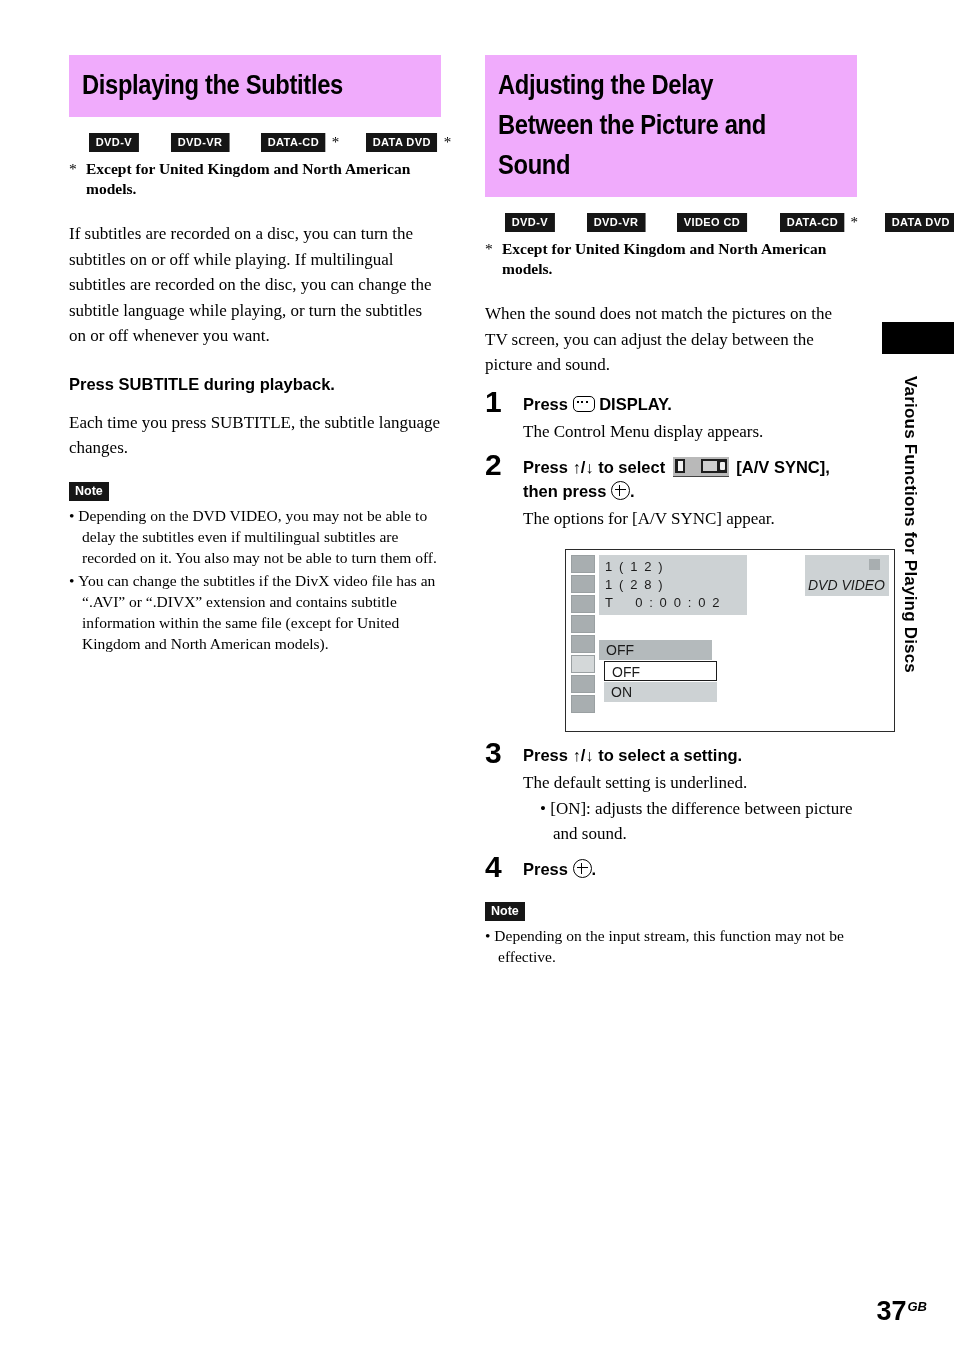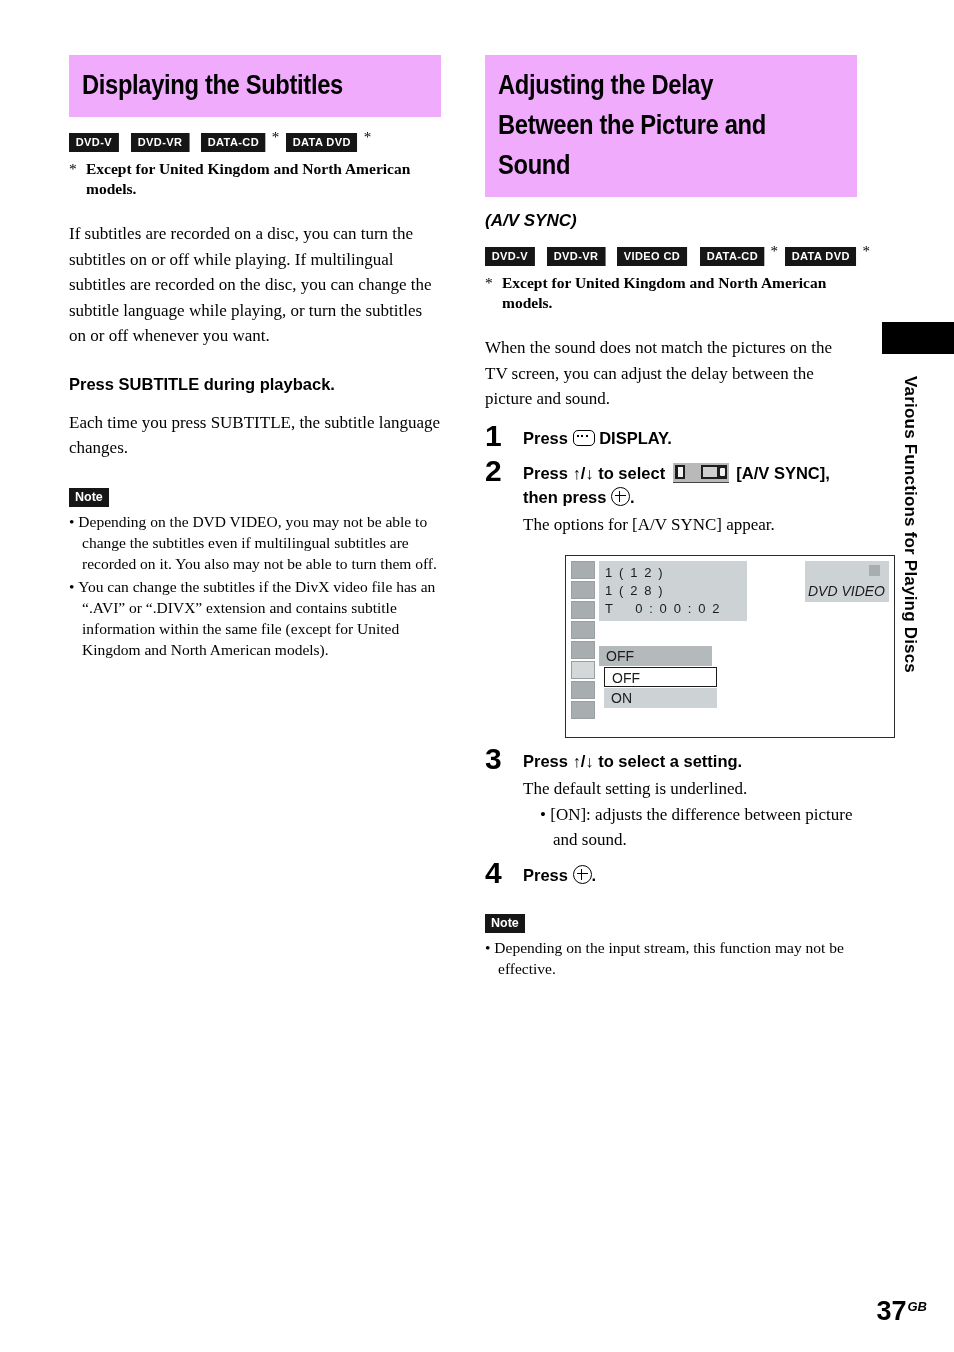--- a/index.html
+++ b/index.html
@@ -56,22 +56,23 @@
 
   
   .badges {
     margin-top: 16px;
     display: flex;
     align-items: flex-start;
     flex-wrap: nowrap;
   }
   .badge-wrap {
     display: flex;
-    align-items: flex-start;
+    align-items: center;
     margin-right: 7px;
+    margin-left: 20px;
   }
   .badge {
     background: #161616;
     color: #ffffff;
     font-family: "Liberation Sans", sans-serif;
     font-weight: bold;
     font-size: 11.5px;
     letter-spacing: 0.4px;
     padding: 4px 7px 4px 7px;
     line-height: 11px;
@@ -119,21 +120,21 @@
   .note-badge {
     display: inline-block;
     background: #161616;
     color: #ffffff;
     font-family: "Liberation Sans", sans-serif;
     font-weight: bold;
     font-size: 12.5px;
     line-height: 14px;
     padding: 2px 6px 3px 6px;
   }
-  .note-block { margin-top: 26px; }
+  .note-block { margin-top: 20px; }
   .note-list {
     margin: 4px 0 0 0;
     padding: 0;
     list-style: none;
   }
   .note-list li {
     font-size: 15.5px;
     line-height: 21px;
     padding-left: 13px;
     text-indent: -13px;
@@ -435,33 +436,32 @@
 
     <p class="body">If subtitles are recorded on a disc, you can turn the subtitles on or off while playing. If multilingual subtitles are recorded on the disc, you can change the subtitle language while playing, or turn the subtitles on or off whenever you want.</p>
 
     <p class="lead-bold">Press SUBTITLE during playback.</p>
 
     <p class="body tight">Each time you press SUBTITLE, the subtitle language changes.</p>
 
     <div class="note-block">
       <span class="note-badge">Note</span>
       <ul class="note-list">
-        <li>Depending on the DVD VIDEO, you may not be able to change the subtitles even if multilingual subtitles are recorded on it. You also may not be able to turn them off.</li>
+        <li>Depending on the DVD VIDEO, you may not be able to delay the subtitles even if multilingual subtitles are recorded on it. You also may not be able to turn them off.</li>
         <li>You can change the subtitles if the DivX video file has an “.AVI” or “.DIVX” extension and contains subtitle information within the same file (except for United Kingdom and North American models).</li>
       </ul>
     </div>
   </div>
 
   <div class="col col-right">
 
     <div class="sec-head">
       <div class="sec-head-title">Adjusting the Delay Between the Picture and Sound</div>
     </div>
 
-    <div class="sec-sub">(A/V SYNC)</div>
 
     <div class="badges">
       <div class="badge-wrap">
         <span class="badge">DVD-V</span>
         <span class="badge-star"></span>
       </div>
       <div class="badge-wrap">
         <span class="badge">DVD-VR</span>
         <span class="badge-star"></span>
       </div>
@@ -484,20 +484,21 @@
       <span class="footnote-text">Except for United Kingdom and North American models.</span>
     </div>
 
     <p class="body">When the sound does not match the pictures on the TV screen, you can adjust the delay between the picture and sound.</p>
 
     <div class="steps">
 
       <div class="step">
         <div class="step-num">1</div>
         <div class="step-title"><span>Press </span><span class="ico ico-display"><i></i><i></i><i></i></span><span> DISPLAY.</span></div>
+        <div class="step-desc">The Control Menu display appears.</div>
       </div>
 
       <div class="step">
         <div class="step-num">2</div>
         <div class="step-title"><span>Press ↑/↓ to select </span><span class="ico ico-avsync"><span class="cell-a"></span><span class="cell-b"></span></span><span> [A/V SYNC], then press </span><span class="ico ico-enter"></span><span>.</span></div>
         <div class="step-desc">The options for [A/V SYNC] appear.</div>
 
         <div class="screenshot">
           <div class="scr-iconstrip">
             <span></span>

